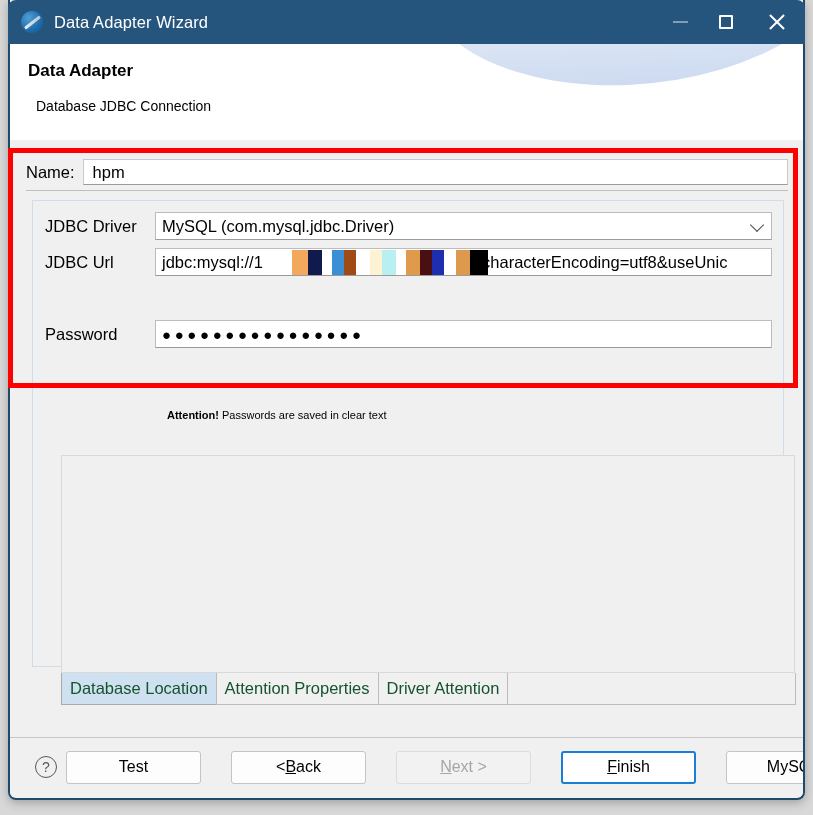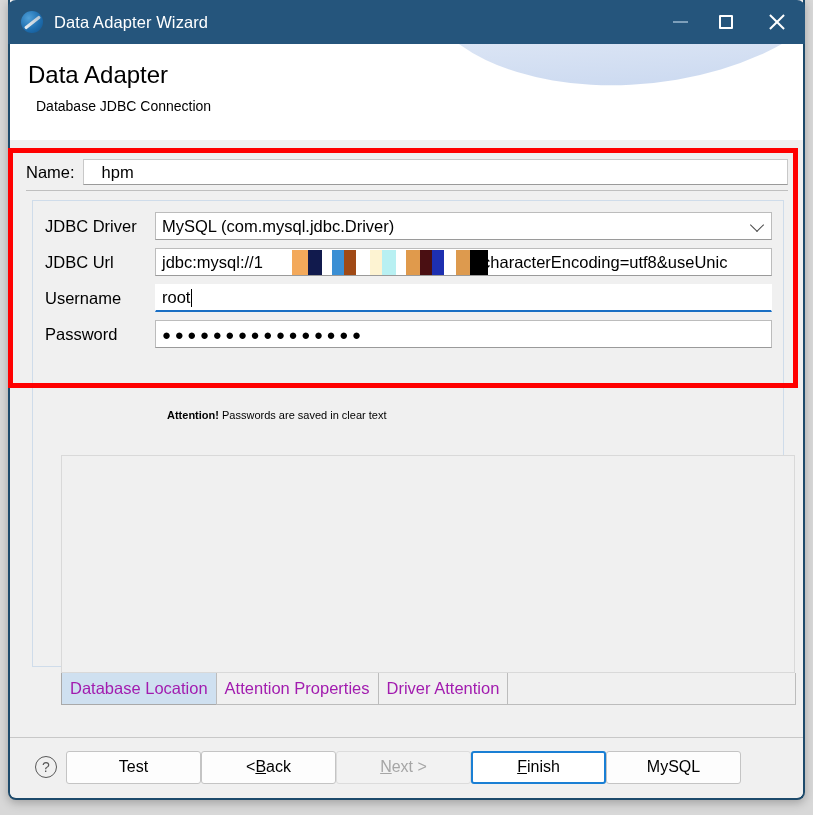--- a/index.html
+++ b/index.html
@@ -108,22 +108,22 @@
     position: absolute;
     right: -60px; top: -138px;
     width: 440px; height: 180px;
     background: linear-gradient(180deg, rgba(196,212,238,0.0) 0%, rgba(196,212,238,0.85) 100%);
     border-radius: 0 0 70% 60% / 0 0 100% 80%;
     transform: rotate(-3deg);
   }
   .header-title {
     position: absolute;
     left: 18px; top: 19px;
-    font-size: 24px;
-    font-weight: normal;
+    font-size: 17px;
+    font-weight: bold;
     color: #000000;
   }
   .header-sub {
     position: absolute;
     left: 26px; top: 56px;
     font-size: 14px;
     color: #000000;
   }
 
   
@@ -146,21 +146,21 @@
     margin-right: 8px;
   }
   .name-input {
     flex: 1;
     height: 26px;
     background: #ffffff;
     border: 1px solid #c8c8c8;
     border-bottom: 1px solid #9a9a9a;
     box-sizing: border-box;
     display: flex; align-items: center;
-    padding-left: 18px;
+    padding-left: 9px;
     font-size: 16.5px;
     color: #000;
   }
   .name-sep {
     position: absolute;
     left: 16px; top: 50px;
     width: 762px; height: 1px;
     background: #bfbfbf;
   }
 
@@ -261,21 +261,21 @@
     position: absolute;
     left: 28px; top: 472px;
     width: 734px; height: 32px;
     display: flex;
     align-items: stretch;
   }
   .tab {
     display: flex; align-items: center;
     padding: 0 8px;
     font-size: 16.5px;
-    color: #a21caf;
+    color: #14532d;
     background: #f0f0f0;
     border: 1px solid #bcbcbc;
     border-top: none;
     margin-right: -1px;
     box-sizing: border-box;
   }
   .tab.active {
     background: #cfe0f0;
     border-color: #a9a9a9;
   }
@@ -314,21 +314,21 @@
     border-radius: 50%;
     color: #585858;
     font-size: 14px;
     display: flex; align-items: center; justify-content: center;
     box-sizing: border-box;
     flex: none;
   }
   .dlg-btn {
     height: 33px;
     width: 135px;
-    margin-right: 0;
+    margin-right: 30px;
     background: #fdfdfd;
     border: 1px solid #c4c4c4;
     border-radius: 3px;
     font-size: 16px;
     color: #000;
     display: flex; align-items: center; justify-content: center;
     box-sizing: border-box;
     flex: none;
   }
   .dlg-btn.focus {
@@ -390,27 +390,20 @@
               <i style="width:12px;background:#1d2fb0"></i>
               <i style="width:12px;background:#ffffff"></i>
               <i style="width:14px;background:#dd9a4e"></i>
               <i style="width:18px;background:#000000"></i>
             </span>
             <span style="width:210px;flex:none;"></span>
             <span>?characterEncoding=utf8&amp;useUnic</span>
           </div>
         </div>
 
-        <div class="field-row" style="top:82px;">
-          <span class="field-label">Username</span>
-          <div class="field-box focused">
-            <span>root</span>
-              <span class="caret"></span>
-          </div>
-        </div>
 
         <div class="field-row" style="top:118px;">
           <span class="field-label">Password</span>
           <div class="field-box">
             <span class="dots">●●●●●●●●●●●●●●●●</span>
           </div>
         </div>
 
         <div class="attention"><b>Attention!</b><span> Passwords are saved in clear text</span></div>
 

